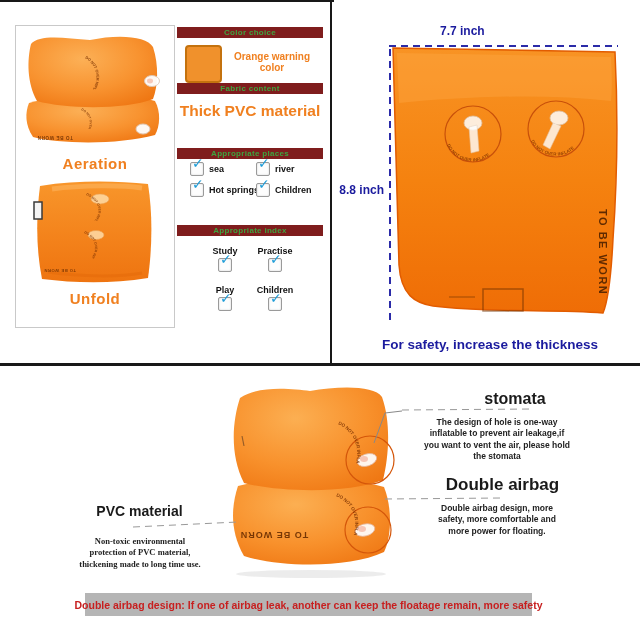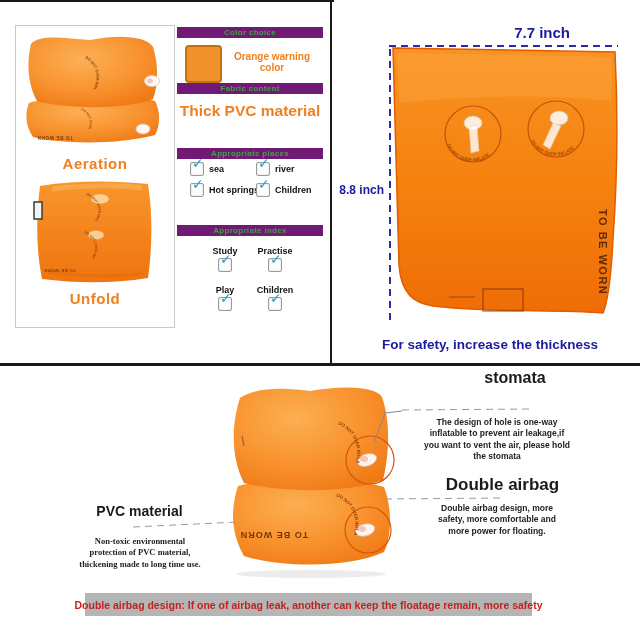--- a/index.html
+++ b/index.html
@@ -4,21 +4,21 @@
 <style>
   html,body{margin:0;padding:0;background:#fff;}
   .stage{position:relative;width:640px;height:640px;background:#ffffff;overflow:hidden;
          font-family:"Liberation Sans",sans-serif;}
   .abs{position:absolute;}
   .divider{background:#181818;}
   
   .photo-box{border:1px solid #c9c9c9;background:#fff;}
   .orange-label{color:#F08020;font-weight:bold;font-size:15px;letter-spacing:.5px;text-align:center;}
   
-  .bar{background:#701a75;color:#3FA33F;font-size:8px;font-weight:bold;
+  .bar{background:#7f1d1d;color:#3FA33F;font-size:8px;font-weight:bold;
        display:flex;align-items:center;justify-content:center;letter-spacing:.3px;}
   .swatch{background:#F0912C;border:2px solid #C4720E;border-radius:4px;}
   .orange-text{color:#F08020;font-weight:bold;}
   .cb{width:12px;height:12px;background:#fdfdfd;border:1px solid #9a9a9a;border-radius:2px;
       box-shadow:inset 0 0 2px rgba(0,0,0,.18);position:relative;flex:none;}
   .chk{position:absolute;left:1px;top:-7px;font-size:14px;font-weight:bold;color:#1E9CD7;
        font-family:"DejaVu Sans",sans-serif;line-height:1;}
   .place-item{display:flex;align-items:center;gap:5px;font-size:9px;font-weight:bold;color:#111;}
   .index-grid{display:grid;grid-template-columns:1fr 1fr;row-gap:13px;justify-items:center;}
   .index-item{display:flex;flex-direction:column;align-items:center;gap:2px;
@@ -157,21 +157,21 @@
         </span>
     </div>
     <div class="index-item">
       <span>Children</span>
       <span class="cb">
           <span class="chk">✓</span>
         </span>
     </div>
   </div>
 
-  <div class="abs navy" style="left:440px;top:24px;width:130px;font-size:15px;text-align:right;">7.7 inch</div>
+  <div class="abs navy" style="left:440px;top:24px;width:130px;font-size:12px;text-align:left;">7.7 inch</div>
   <div class="abs dash-h" style="left:389px;top:45px;width:229px;"></div>
   <div class="abs dash-v" style="left:389px;top:45px;height:275px;"></div>
   <div class="abs navy" style="left:334px;top:183px;width:50px;font-size:12px;text-align:right;">8.8 inch</div>
 
   <svg class="abs" style="left:391px;top:47px;" width="228" height="272" viewBox="0 0 228 272">
     <defs>
       <linearGradient id="g3" x1="0" y1="0" x2="0" y2="1">
         <stop offset="0%" stop-color="#F89324"></stop>
         <stop offset="50%" stop-color="#F5820F"></stop>
         <stop offset="100%" stop-color="#EF6D06"></stop>
@@ -229,21 +229,21 @@
     <path d="M26,56 l2,10" stroke="#5a3a20" stroke-width="1.2" opacity="0.6"></path>
   </svg>
 
   <svg class="abs" style="left:0;top:365px;pointer-events:none;" width="640" height="275" viewBox="0 0 640 275">
     <polyline points="374,78 385,48 402,46" fill="none" stroke="#888" stroke-width="1"></polyline>
     <line x1="402" y1="45" x2="533" y2="44" stroke="#999" stroke-width="1" stroke-dasharray="7 5"></line>
     <line x1="385" y1="134" x2="502" y2="133" stroke="#999" stroke-width="1" stroke-dasharray="7 5"></line>
     <line x1="133" y1="162" x2="238" y2="157" stroke="#999" stroke-width="1" stroke-dasharray="7 5"></line>
   </svg>
 
-  <div class="abs heading" style="left:440px;top:369px;width:150px;font-size:16px;">stomata</div>
+  <div class="abs heading" style="left:440px;top:390px;width:150px;font-size:16px;">stomata</div>
   <div class="abs desc" style="left:402px;top:417px;width:190px;">The design of hole is one-way
 inflatable to prevent air leakage,if
 you want to vent the air,  please hold
 the stomata</div>
 
   <div class="abs heading" style="left:420px;top:475px;width:165px;font-size:17px;">Double airbag</div>
   <div class="abs desc" style="left:412px;top:503px;width:170px;">Double airbag design,  more
 safety,  more comfortable and
 more power for floating.</div>
 

